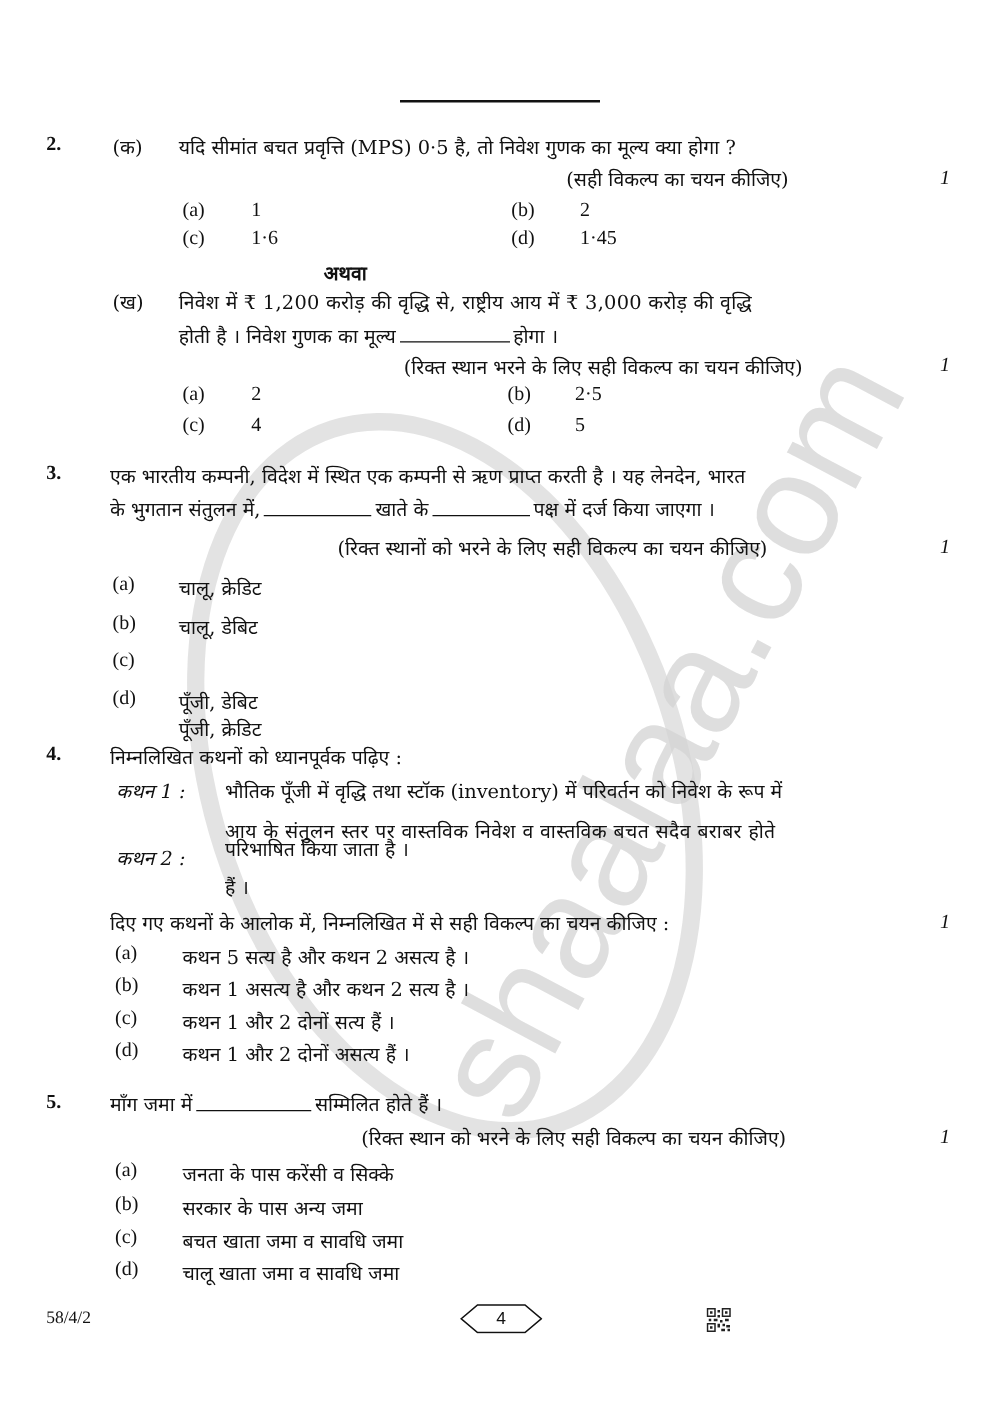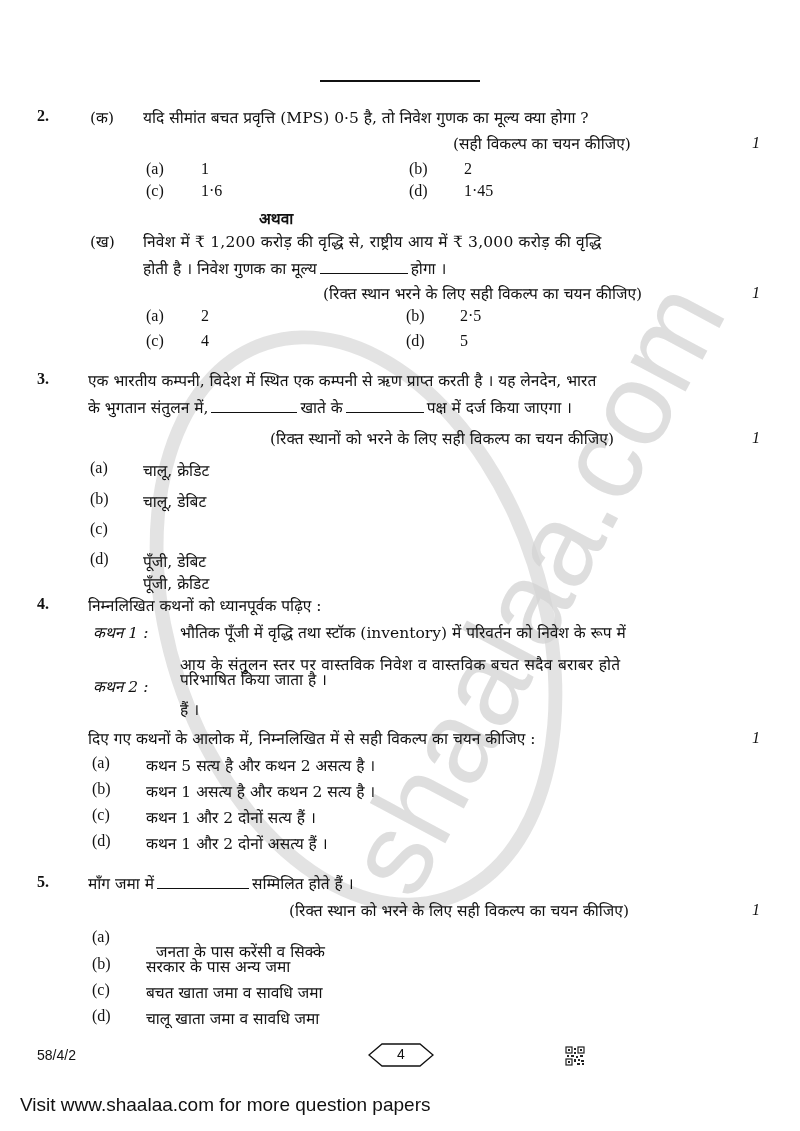--- a/index.html
+++ b/index.html
@@ -56,21 +56,21 @@
       left: 200px; top: 520px;
       font-family: "Liberation Sans", sans-serif;
       font-size: 118px;
       color: #d4d4d4;
       transform: rotate(-62deg);
       transform-origin: center;
       opacity: 0.75;
       pointer-events: none;
       white-space: nowrap;
     }
-    .footer-code { font-family: Liberation Sans, sans-serif; font-size: 14px; }
+    .footer-code { font-family: Liberation Serif, serif; font-size: 14px; }
     .page-badge {
       position: absolute;
       left: 368px; top: 1043px;
       width: 66px; height: 24px;
     }
     .page-badge svg { position: absolute; left: 0; top: 0; }
     .page-badge span {
       position: absolute; left: 0; top: 3px; width: 66px;
       text-align: center;
       font-family: "Liberation Sans", sans-serif; font-size: 14px;
@@ -180,21 +180,21 @@
 
   <div>
     <span class="abs qnum" style="left:37px; top:873px;">5.</span>
     <span class="abs" style="left:88px; top:872px;">
       <span>माँग जमा में</span><span class="blank" style="width:92px;"></span><span>सम्मिलित होते हैं ।</span>
     </span>
     <span class="abs" style="left:289px; top:899px;">(रिक्त स्थान को भरने के लिए सही विकल्प का चयन कीजिए)</span>
     <span class="abs mark" style="left:752px; top:901px;">1</span>
 
     <span class="abs lbl" style="left:92px; top:928px;">(a)</span>
-    <span class="abs" style="left:156px; top:928px;margin-top:12px;">जनता के पास करेंसी व सिक्के</span>
+    <span class="abs" style="left:146px; top:928px;">जनता के पास करेंसी व सिक्के</span>
     <span class="abs lbl" style="left:92px; top:955px;">(b)</span>
     <span class="abs" style="left:146px; top:955px;">सरकार के पास अन्य जमा</span>
     <span class="abs lbl" style="left:92px; top:981px;">(c)</span>
     <span class="abs" style="left:146px; top:981px;">बचत खाता जमा व सावधि जमा</span>
     <span class="abs lbl" style="left:92px; top:1007px;">(d)</span>
     <span class="abs" style="left:146px; top:1007px;">चालू खाता जमा व सावधि जमा</span>
   </div>
 
   <span class="abs footer-code" style="left:37px; top:1047px;">58/4/2</span>
 
@@ -218,14 +218,13 @@
     <rect x="6" y="9" width="3" height="2" fill="#222"></rect>
     <rect x="11" y="10" width="2" height="2" fill="#222"></rect>
     <rect x="15" y="9" width="3" height="2" fill="#222"></rect>
     <rect x="9" y="13" width="2" height="3" fill="#222"></rect>
     <rect x="13" y="13" width="2" height="2" fill="#222"></rect>
     <rect x="16" y="14" width="3" height="2" fill="#222"></rect>
     <rect x="12" y="17" width="3" height="2" fill="#222"></rect>
     <rect x="17" y="17" width="2" height="2" fill="#222"></rect>
   </svg>
 
-  <span class="visit">Visit www.shaalaa.com for more question papers</span>
 </div>
 
 </body></html>

